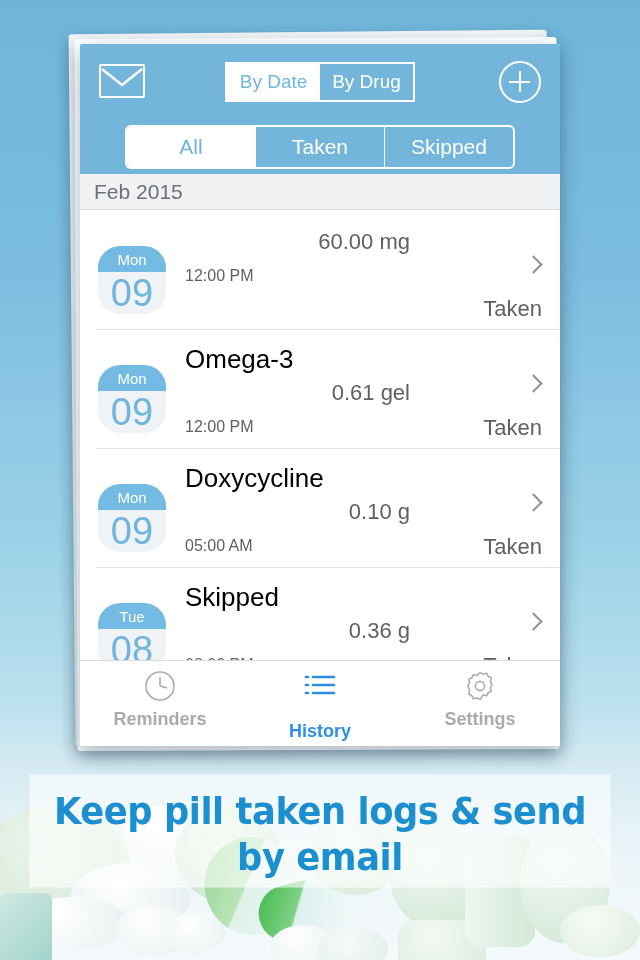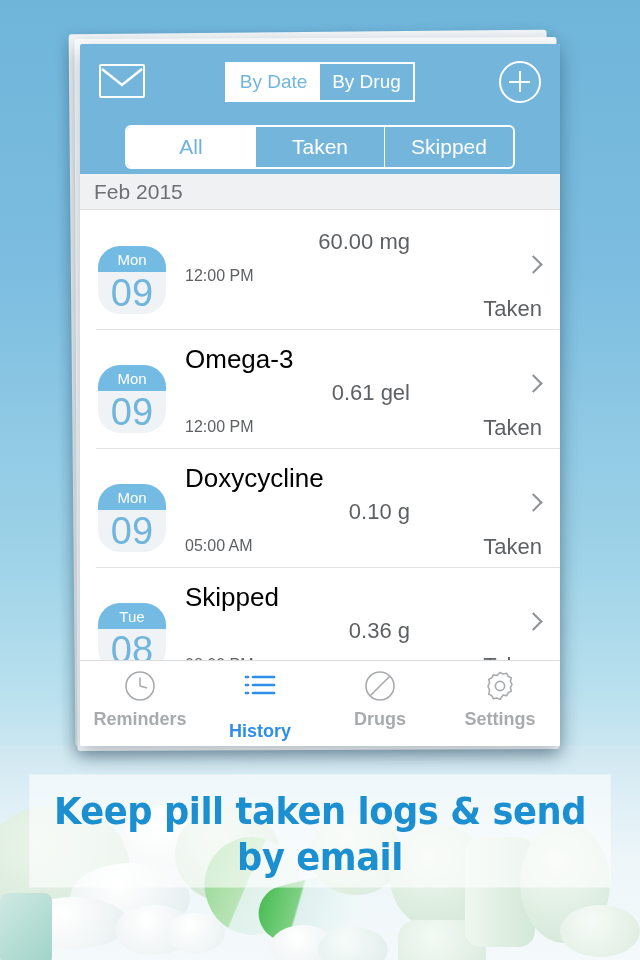--- a/index.html
+++ b/index.html
@@ -307,29 +307,20 @@
           <line x1="3" y1="16" x2="5" y2="16" stroke="#2f8fe8" stroke-width="2.6" stroke-linecap="round"></line>
           <line x1="3" y1="24" x2="5" y2="24" stroke="#2f8fe8" stroke-width="2.6" stroke-linecap="round"></line>
           <line x1="10" y1="8" x2="31" y2="8" stroke="#2f8fe8" stroke-width="2.6" stroke-linecap="round"></line>
           <line x1="10" y1="16" x2="31" y2="16" stroke="#2f8fe8" stroke-width="2.6" stroke-linecap="round"></line>
           <line x1="10" y1="24" x2="31" y2="24" stroke="#2f8fe8" stroke-width="2.6" stroke-linecap="round"></line>
         </svg>
       </div>
       <div class="tablabel">History</div>
     </div>
 
-    <div class="tab">
-      <div class="tabicon">
-        <svg width="34" height="34" viewBox="0 0 34 34">
-          <circle cx="17" cy="17" r="14" fill="none" stroke="#a8abae" stroke-width="1.6"></circle>
-          <line x1="7.5" y1="26.5" x2="26.5" y2="7.5" stroke="#a8abae" stroke-width="1.6"></line>
-        </svg>
-      </div>
-      <div class="tablabel">Drugs</div>
-    </div>
 
     <div class="tab">
       <div class="tabicon">
         <svg width="34" height="34" viewBox="0 0 34 34">
           <path d="M17 3.5l3.2 1.6 3.4-.9 1.6 3.1 3.1 1.6-.9 3.4 1.6 3.2-1.6 3.2.9 3.4-3.1 1.6-1.6 3.1-3.4-.9L17 30.5l-3.2-1.6-3.4.9-1.6-3.1-3.1-1.6.9-3.4L5 17l1.6-3.2-.9-3.4 3.1-1.6 1.6-3.1 3.4.9z" fill="none" stroke="#a8abae" stroke-width="1.6" stroke-linejoin="round"></path>
           <circle cx="17" cy="17" r="4.6" fill="none" stroke="#a8abae" stroke-width="1.6"></circle>
         </svg>
       </div>
       <div class="tablabel">Settings</div>
     </div>

